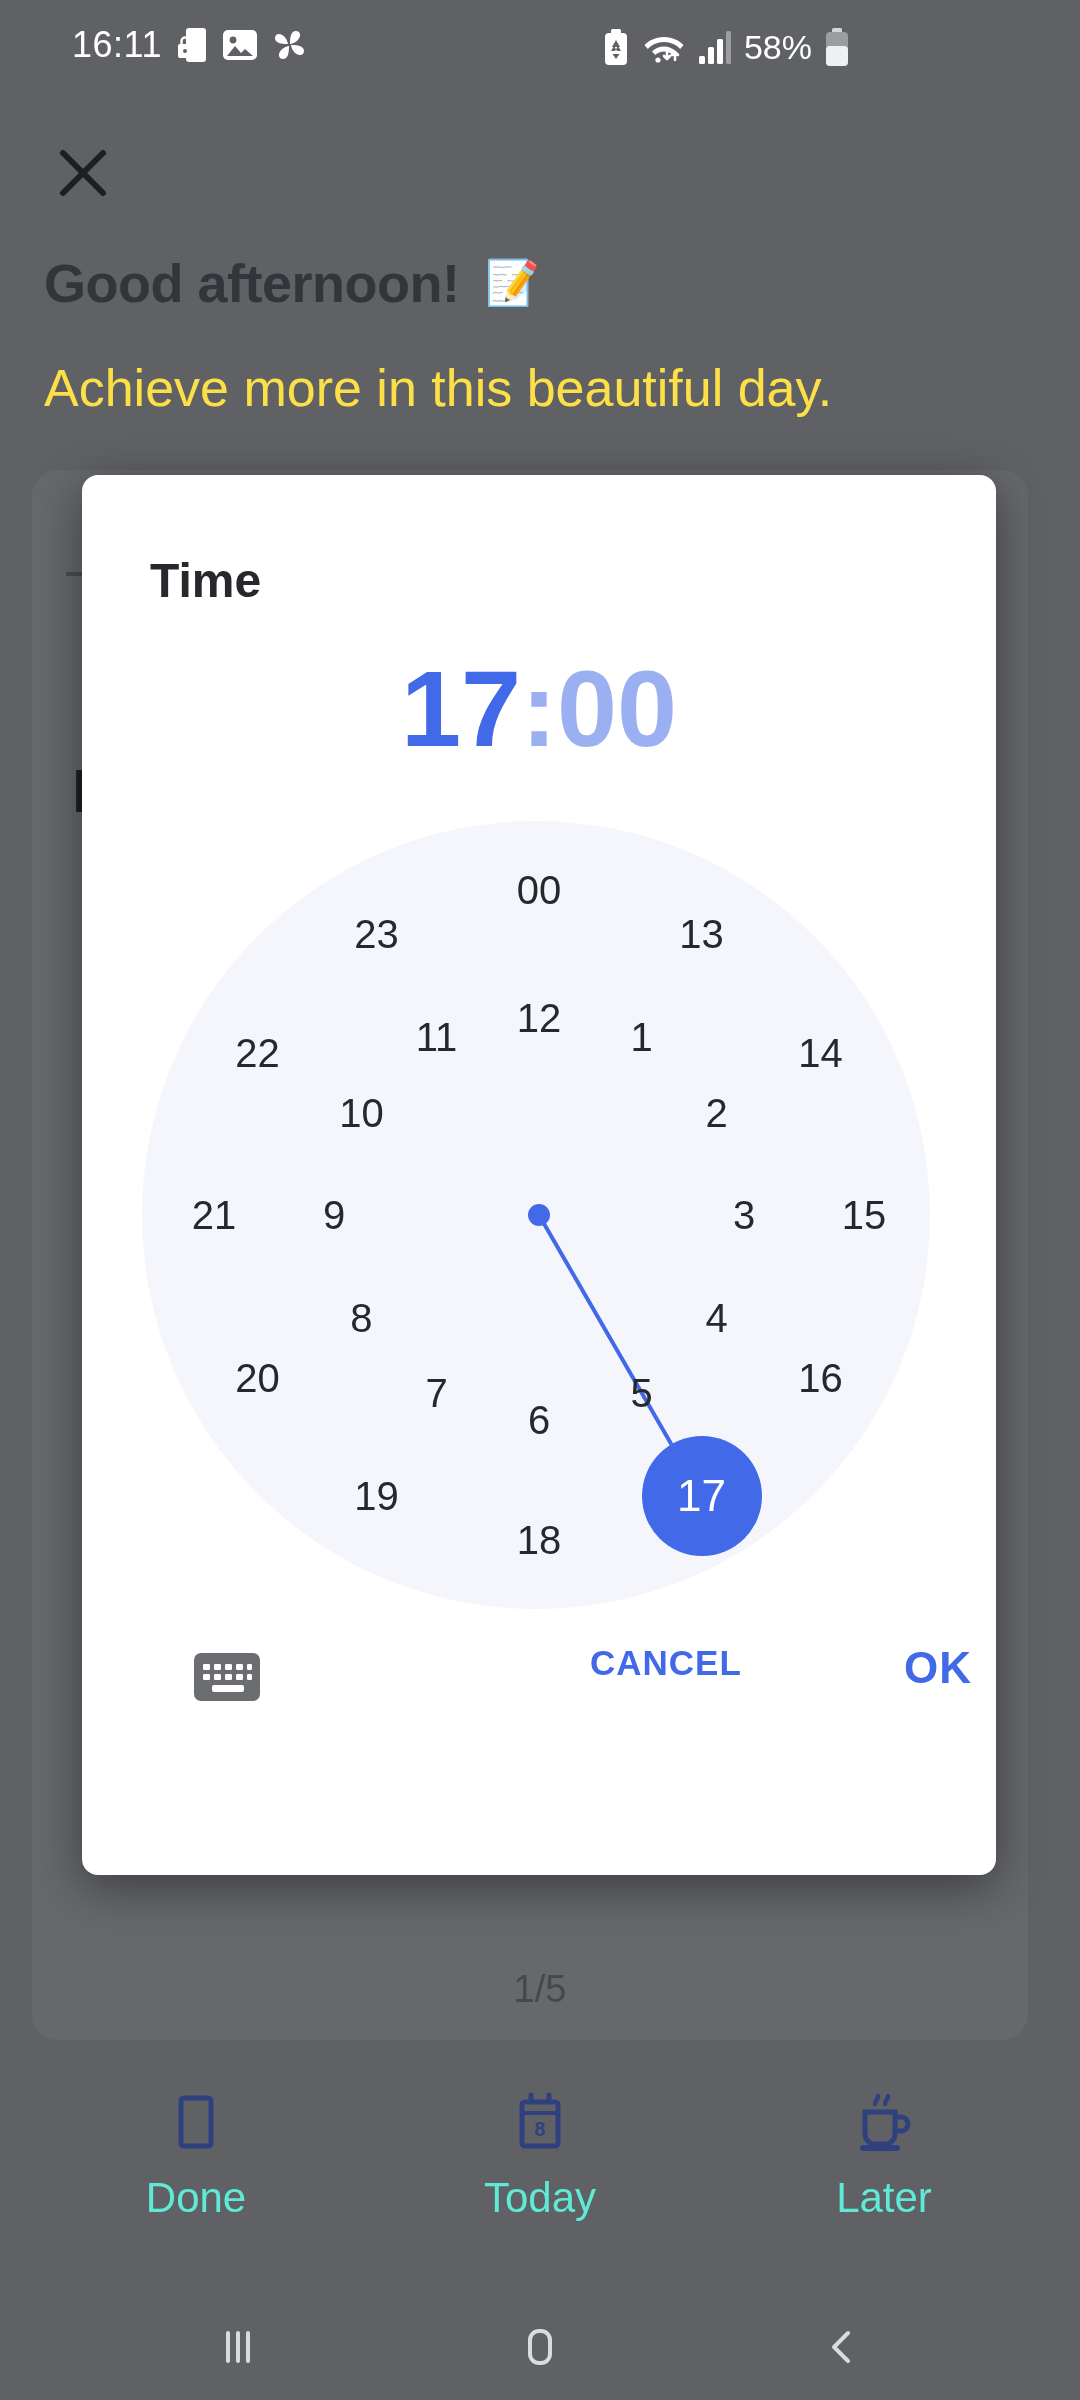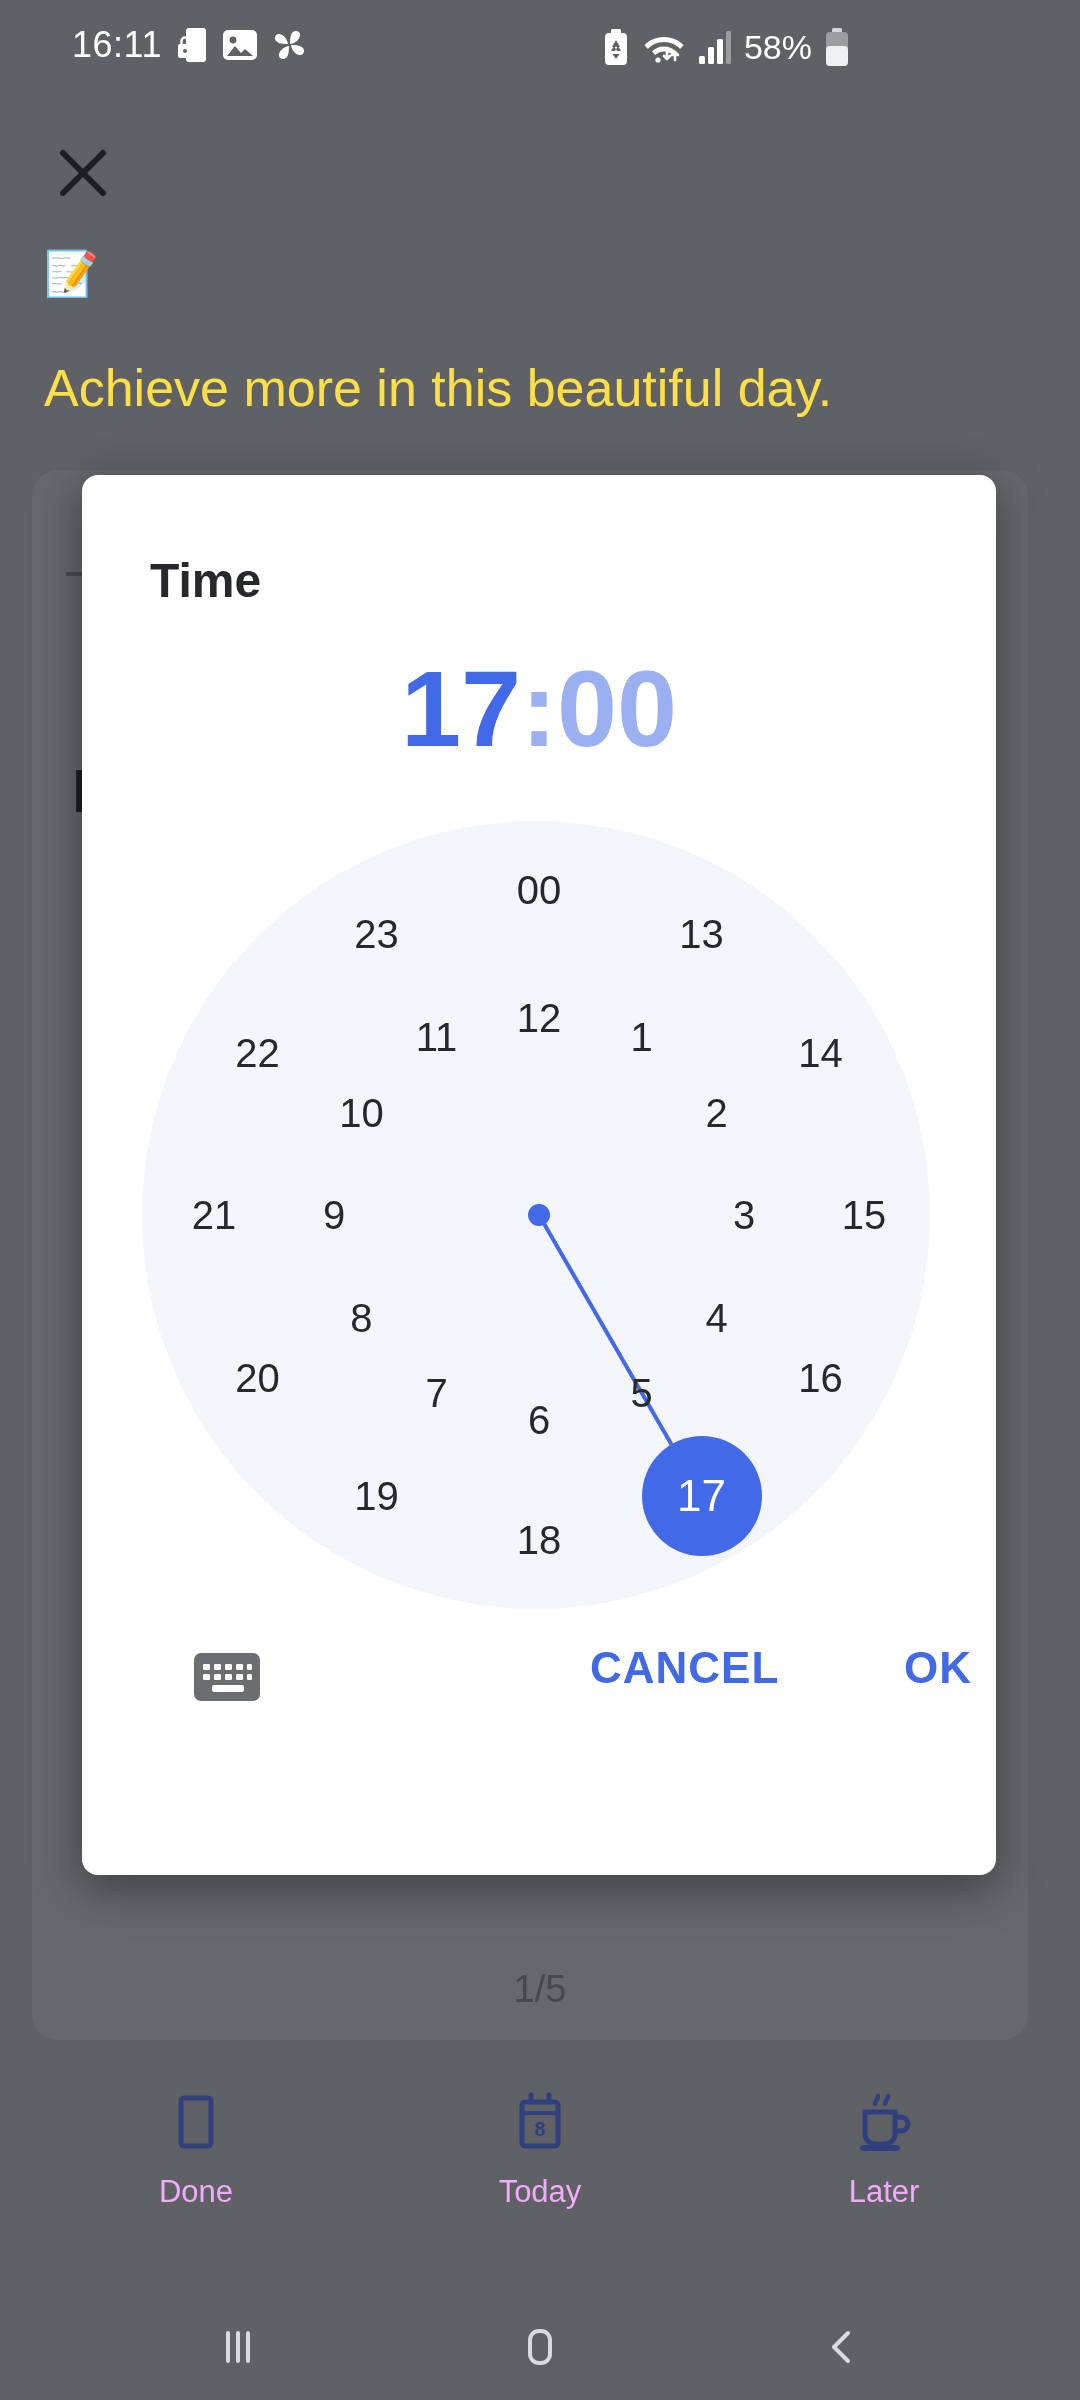--- a/index.html
+++ b/index.html
@@ -33,21 +33,21 @@
   }
   .task-dash { position:absolute; left:66px; top:572px; width:26px; height:4px; background:#4b4d51; }
   .task-letter { position:absolute; left:72px; top:760px; font-size:62px; font-weight:bold; color:#1d1f22; line-height:62px; }
   .page-counter { position:absolute; left:0; top:1968px; width:1080px; text-align:center;
                   font-size:38px; color:#46484c; }
 
   
   .actionbar { position:absolute; left:0; top:2090px; width:1080px; height:170px;
                display:flex; align-items:flex-start; justify-content:space-around; padding:0 24px; }
   .action { width:180px; display:flex; flex-direction:column; align-items:center; gap:18px; }
-  .action .lbl { font-size:31px; color:#f0abfc; }
+  .action .lbl { font-size:42px; color:#5eead4; }
 
   
   .navbar { position:absolute; left:0; top:2290px; width:1080px; height:110px; }
   .nav-btn { position:absolute; top:22px; width:120px; height:70px;
              display:flex; align-items:center; justify-content:center; }
   .nav-recents { left:178px; }
   .nav-home { left:480px; }
   .nav-back { left:782px; }
 
   
@@ -71,21 +71,21 @@
          transform:translate(-50%,-50%); white-space:nowrap; }
   .num.inner { font-size:40px; }
   .sel-circle { position:absolute; width:120px; height:120px; border-radius:50%;
                 background:#4169E8; transform:translate(-50%,-50%);
                 display:flex; align-items:center; justify-content:center;
                 color:#ffffff; font-size:44px; line-height:44px; }
   .clock-svg { position:absolute; left:0; top:0; width:914px; height:820px; }
 
   
   .kbd-btn { position:absolute; left:110px; top:1172px; width:70px; height:60px; }
-  .cancel-btn { position:absolute; left:508px; top:1168px; font-size:44px; font-weight:bold;
+  .cancel-btn { position:absolute; left:508px; top:1168px; font-size:35px; font-weight:bold;
                 color:#4169E8; letter-spacing:1px; }
   .ok-btn { position:absolute; left:822px; top:1168px; font-size:44px; font-weight:bold;
             color:#4169E8; letter-spacing:1px; }
 </style>
 </head>
 <body>
 
 <div id="root">
 
   <div class="statusbar">
@@ -142,20 +142,21 @@
     </div>
   </div>
 
   <div class="close-btn">
     <svg width="66" height="66" viewBox="0 0 66 66">
       <path d="M13 13L53 53M53 13L13 53" stroke="#1d1f22" stroke-width="6" stroke-linecap="round"></path>
     </svg>
   </div>
 
   <div class="page-title">
+    <span class="txt">Good afternoon!</span>
     <span class="memo-emoji">📝</span>
   </div>
   <div class="page-sub">Achieve more in this beautiful day.</div>
 
   <div class="task-card"></div>
   <div class="task-dash"></div>
   <div class="task-letter">I</div>
   <div class="page-counter">1/5</div>
 
   <div class="actionbar">

